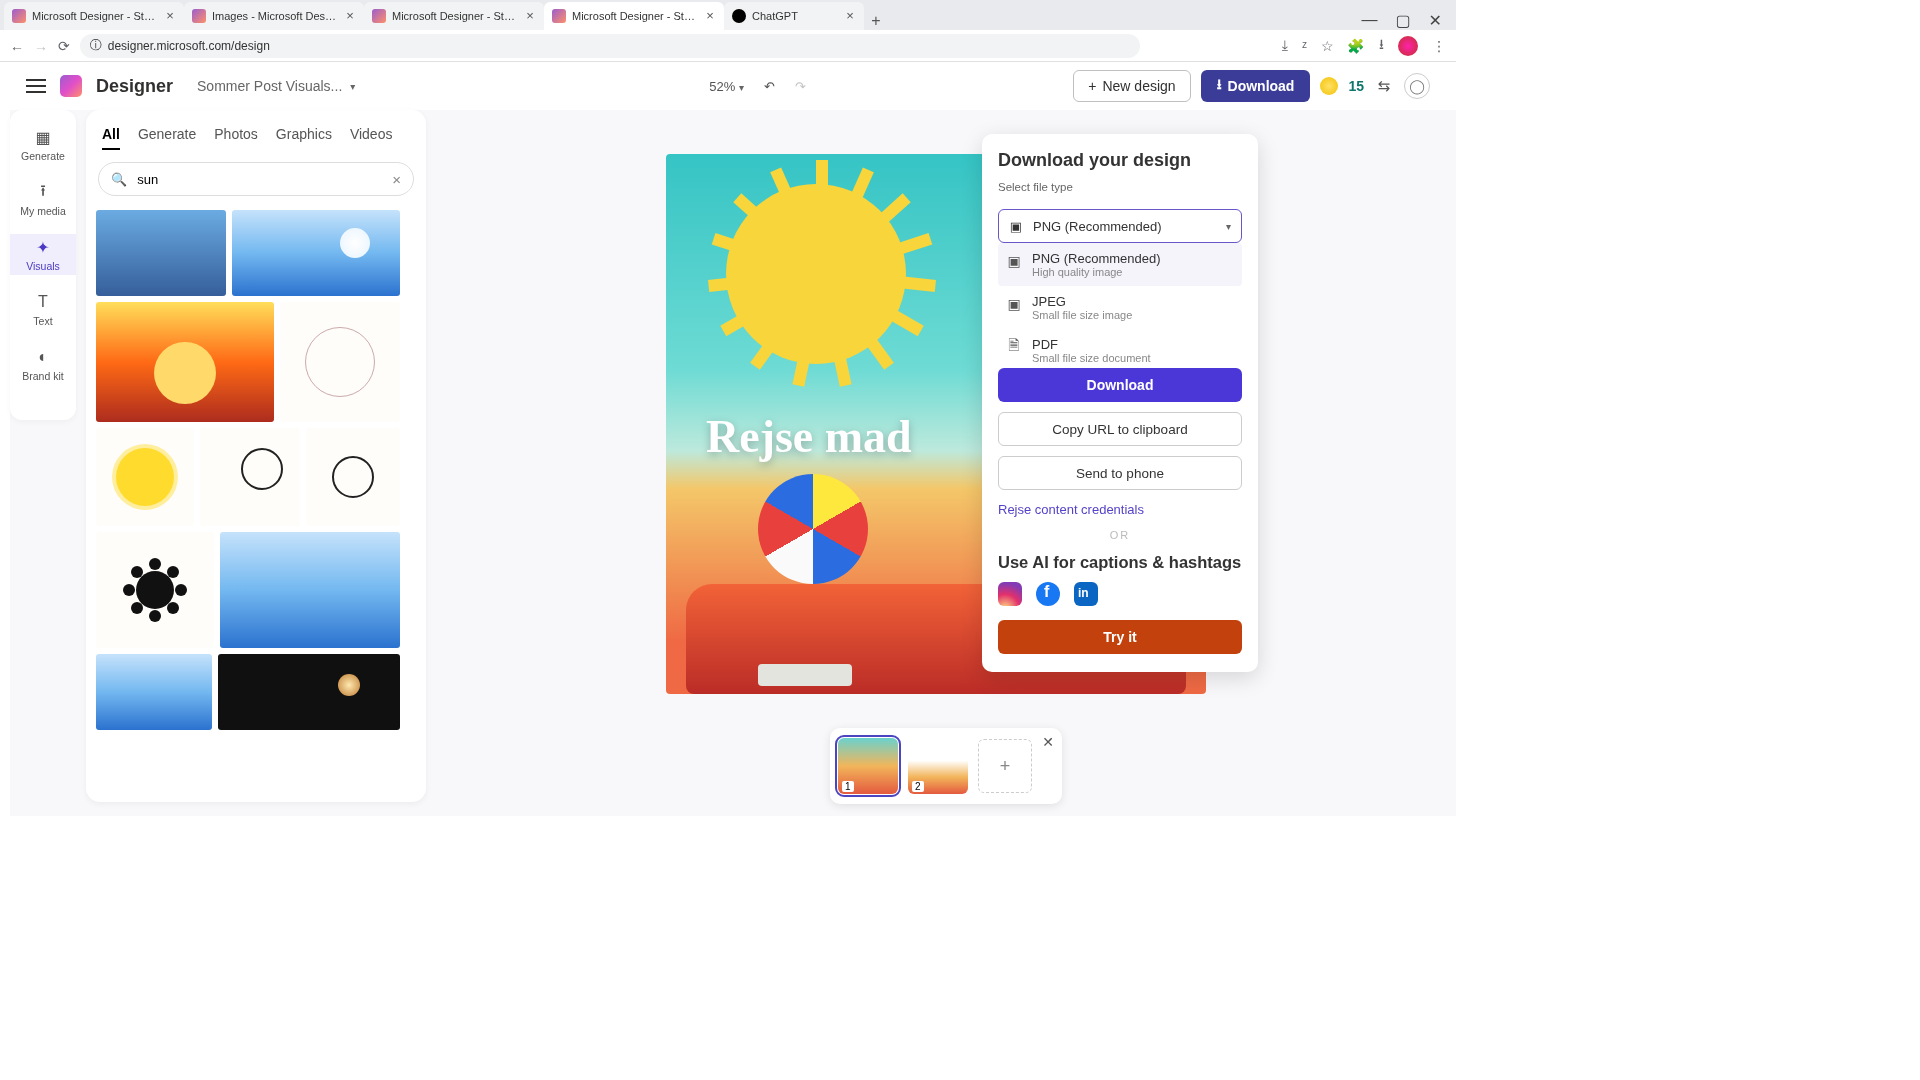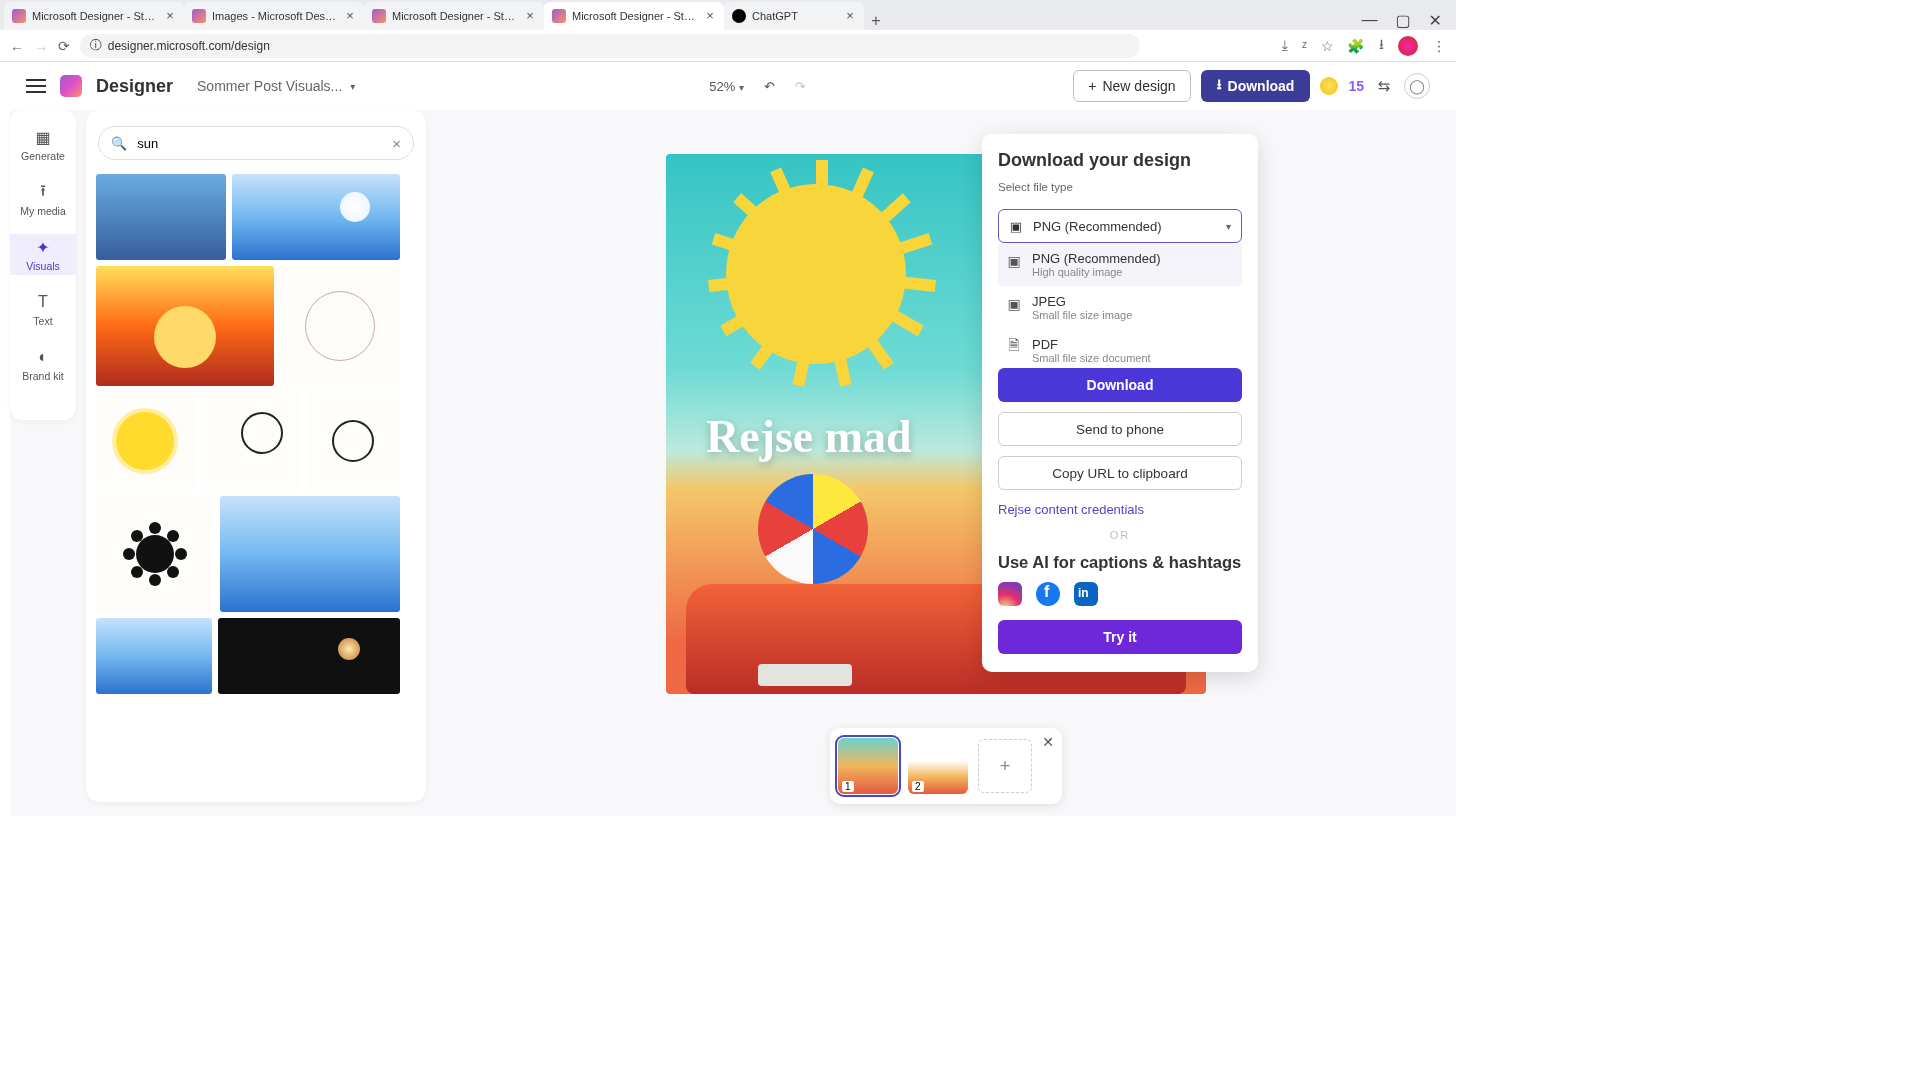--- a/index.html
+++ b/index.html
@@ -27,21 +27,21 @@
 .hamburger span { height: 2px; background: #323130; }
 .logo { width: 22px; height: 22px; background: linear-gradient(135deg,#9b5dcf,#e14eca,#ff9068); border-radius: 5px; }
 .app-title { font-weight: 600; font-size: 18px; color: #323130; }
 .doc-name-wrap { display: flex; align-items: center; gap: 8px; color: #666; font-size: 14px; margin-left: 10px; }
 .chev-down { font-size: 10px; color: #666; }
 .header-center { margin-left: 340px; display: flex; align-items: center; gap: 20px; color: #555; font-size: 13px; }
 .header-right { margin-left: auto; display: flex; align-items: center; gap: 10px; }
 .btn-outline { height: 32px; padding: 0 14px; border: 1px solid #c0c0c0; border-radius: 6px; display: flex; align-items: center; gap: 6px; font-size: 14px; color: #323130; background: #fff; }
 .btn-primary-hdr { height: 32px; padding: 0 16px; border-radius: 6px; background: #3b3b98; color: #fff; display: flex; align-items: center; gap: 6px; font-size: 14px; font-weight: 600; }
 .coin { width: 18px; height: 18px; border-radius: 50%; background: radial-gradient(circle,#ffe066,#f2c200); }
-.coin-count { font-size: 14px; font-weight: 600; color: #8b5cf6; }
+.coin-count { font-size: 14px; font-weight: 600; color: #0f766e; }
 .hdr-icn { width: 20px; height: 20px; color: #555; display: flex; align-items: center; justify-content: center; font-size: 15px; }
 .profile-circ { width: 26px; height: 26px; border-radius: 50%; border: 1px solid #ccc; display: flex; align-items: center; justify-content: center; color: #777; font-size: 14px; }
 
 
 .app-body { display: flex; position: absolute; top: 110px; left: 10px; right: 0; bottom: 0; background: #f8f8fb; }
 .rail { width: 66px; background: #fff; border-radius: 12px; display: flex; flex-direction: column; align-items: center; padding: 14px 0; gap: 14px; box-shadow: 0 2px 6px rgba(0,0,0,0.04); margin-right: 10px; height: 310px; }
 .rail-item { display: flex; flex-direction: column; align-items: center; gap: 3px; font-size: 10.5px; color: #555; width: 100%; padding: 3px 0; }
 .rail-item.active { background: #f0eefc; color: #4b39c4; }
 .rail-icn { width: 20px; height: 20px; display: flex; align-items: center; justify-content: center; font-size: 16px; }
 
@@ -89,21 +89,21 @@
 .link-txt { font-size: 13px; color: #5442c9; margin-top: 12px; }
 .or-divider { text-align: center; color: #bbb; font-size: 11px; letter-spacing: 2px; margin: 12px 0; position: relative; }
 .ai-title { font-size: 16.5px; font-weight: 600; color: #333; }
 .soc-row { display: flex; gap: 14px; margin-top: 10px; }
 .soc { width: 24px; height: 24px; border-radius: 6px; }
 .soc.ig { background: radial-gradient(circle at 30% 110%,#ffdc80 0%,#e1306c 45%,#833ab4 80%); }
 .soc.fb { background: #1877f2; border-radius: 50%; position: relative; }
 .soc.fb::after { content: 'f'; color: #fff; font-weight: bold; position: absolute; left: 8px; top: 1px; font-size: 16px; }
 .soc.li { background: #0a66c2; position: relative; }
 .soc.li::after { content: 'in'; color: #fff; font-size: 12px; font-weight: bold; position: absolute; left: 4px; top: 4px; }
-.try-btn { height: 34px; background: #6d28d9; color: #fff; border-radius: 6px; display: flex; align-items: center; justify-content: center; font-size: 14px; font-weight: 600; margin-top: 14px; }
+.try-btn { height: 34px; background: #c2410c; color: #fff; border-radius: 6px; display: flex; align-items: center; justify-content: center; font-size: 14px; font-weight: 600; margin-top: 14px; }
 
 
 .pages-bar { position: absolute; left: 830px; top: 728px; width: 232px; height: 76px; background: #fff; border-radius: 10px; box-shadow: 0 2px 10px rgba(0,0,0,0.1); display: flex; align-items: center; padding: 8px; gap: 10px; }
 .page-thumb { width: 60px; height: 56px; border-radius: 6px; position: relative; background: linear-gradient(to bottom,#6ad2cd,#f2b55a,#e45a3f); }
 .page-thumb.sel { outline: 2px solid #4b45c1; outline-offset: 1px; }
 .page-num { position: absolute; bottom: 2px; left: 4px; font-size: 10px; background: #fff; padding: 0 3px; border-radius: 2px; }
 .add-page { width: 54px; height: 54px; border: 1px dashed #ccc; border-radius: 6px; display: flex; align-items: center; justify-content: center; color: #888; font-size: 18px; }
 .pages-close { position: absolute; right: 8px; top: 6px; color: #555; font-size: 14px; }
 
 .icn14 { width: 14px; height: 14px; display: inline-flex; align-items: center; justify-content: center; }
@@ -216,20 +216,27 @@
         <span class="rail-icn">T</span>
         <span>Text</span>
       </div>
     <div class="rail-item">
         <span class="rail-icn">◐</span>
         <span>Brand kit</span>
       </div>
   </div>
 
   <div class="vis-panel">
+    <div class="vis-tabs">
+      <div class="vis-tab active">All</div>
+      <div class="vis-tab">Generate</div>
+      <div class="vis-tab">Photos</div>
+      <div class="vis-tab">Graphics</div>
+      <div class="vis-tab">Videos</div>
+    </div>
     <div class="search-row">
       <div class="search-box">
         <span>🔍</span>
         <input value="sun" style="">
         <span class="clear-x">×</span>
       </div>
     </div>
     <div class="grid">
       <div class="tile sky" style="width:130px;height:86px"></div>
       <div class="tile cloud" style="width:168px;height:86px;position:relative">
@@ -312,22 +319,22 @@
     </div>
     <div class="ft-option">
       <span class="ico">🗎</span>
       <div>
           <div class="ft-name">PDF</div>
           <div class="ft-desc">Small file size document</div>
         </div>
     </div>
   </div>
   <div class="dl-btn">Download</div>
+  <div class="sec-btn">Copy URL to clipboard</div>
   <div class="sec-btn">Send to phone</div>
-  <div class="sec-btn">Copy URL to clipboard</div>
   <div class="link-txt">Rejse content credentials</div>
   <div class="or-divider">OR</div>
   <div class="ai-title">Use AI for captions &amp; hashtags</div>
   <div class="soc-row">
     <span class="soc ig"></span>
     <span class="soc fb"></span>
     <span class="soc li"></span>
   </div>
   <div class="try-btn">Try it</div>
 </div>

